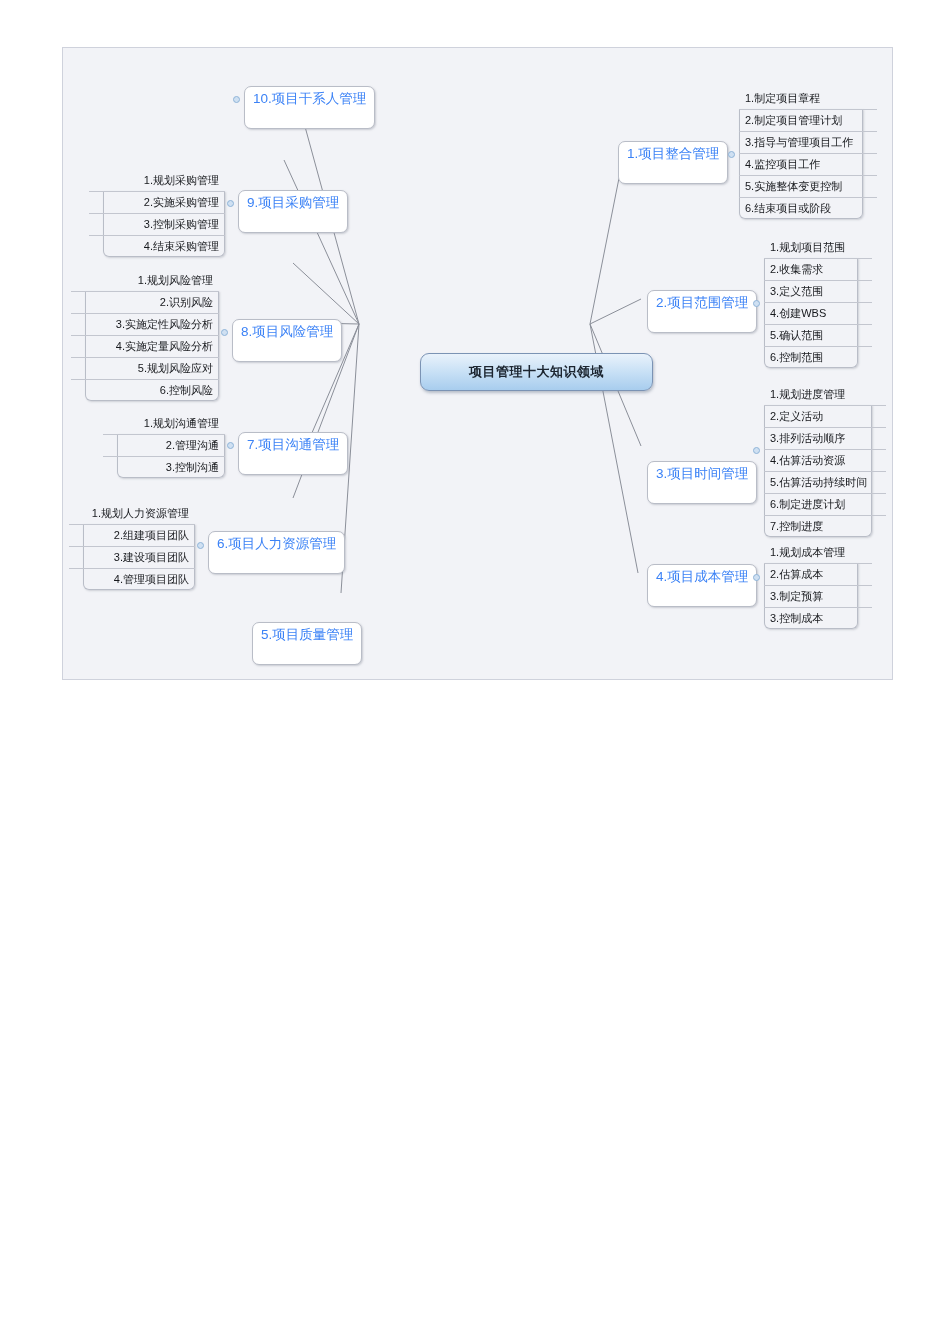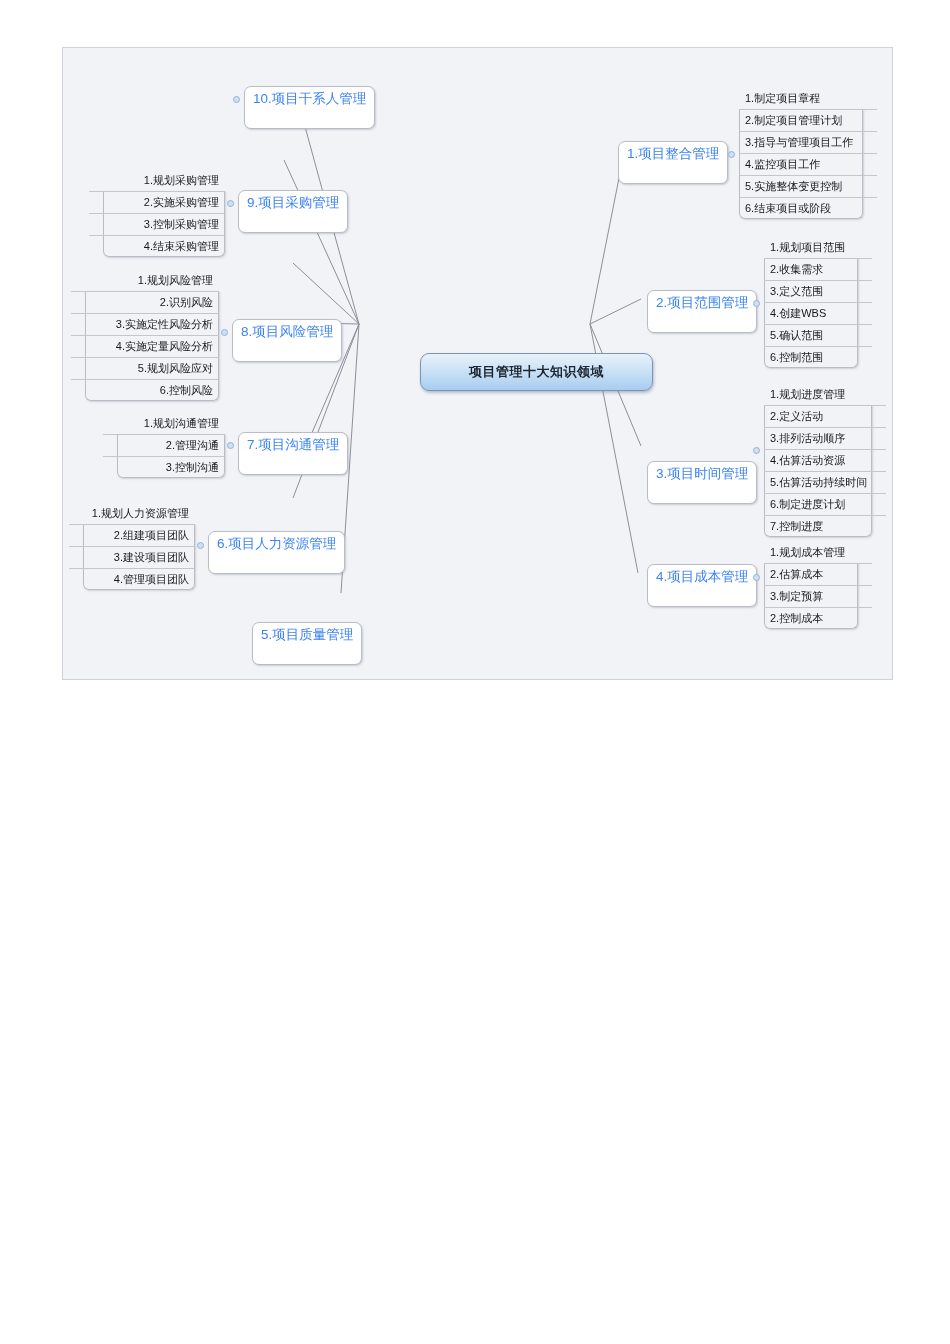--- a/index.html
+++ b/index.html
@@ -185,18 +185,18 @@
     <div class="branch" style="left:584px;top:516px;">
       <span>4.项目成本管理</span>
     </div>
     <div class="dot" style="left:690px;top:526px;"></div>
     <div class="leafgroup right" style="left:701px;top:494px;width:108px;">
       <div class="leafbox" style="left:0;top:21px;right:14px;bottom:0;"></div>
       <ul>
         <li>1.规划成本管理</li>
         <li>2.估算成本</li>
         <li>3.制定预算</li>
-        <li>2.控制成本</li>
+        <li>3.控制成本</li>
       </ul>
     </div>
 
   </div>
 </div>
 
 </body></html>

